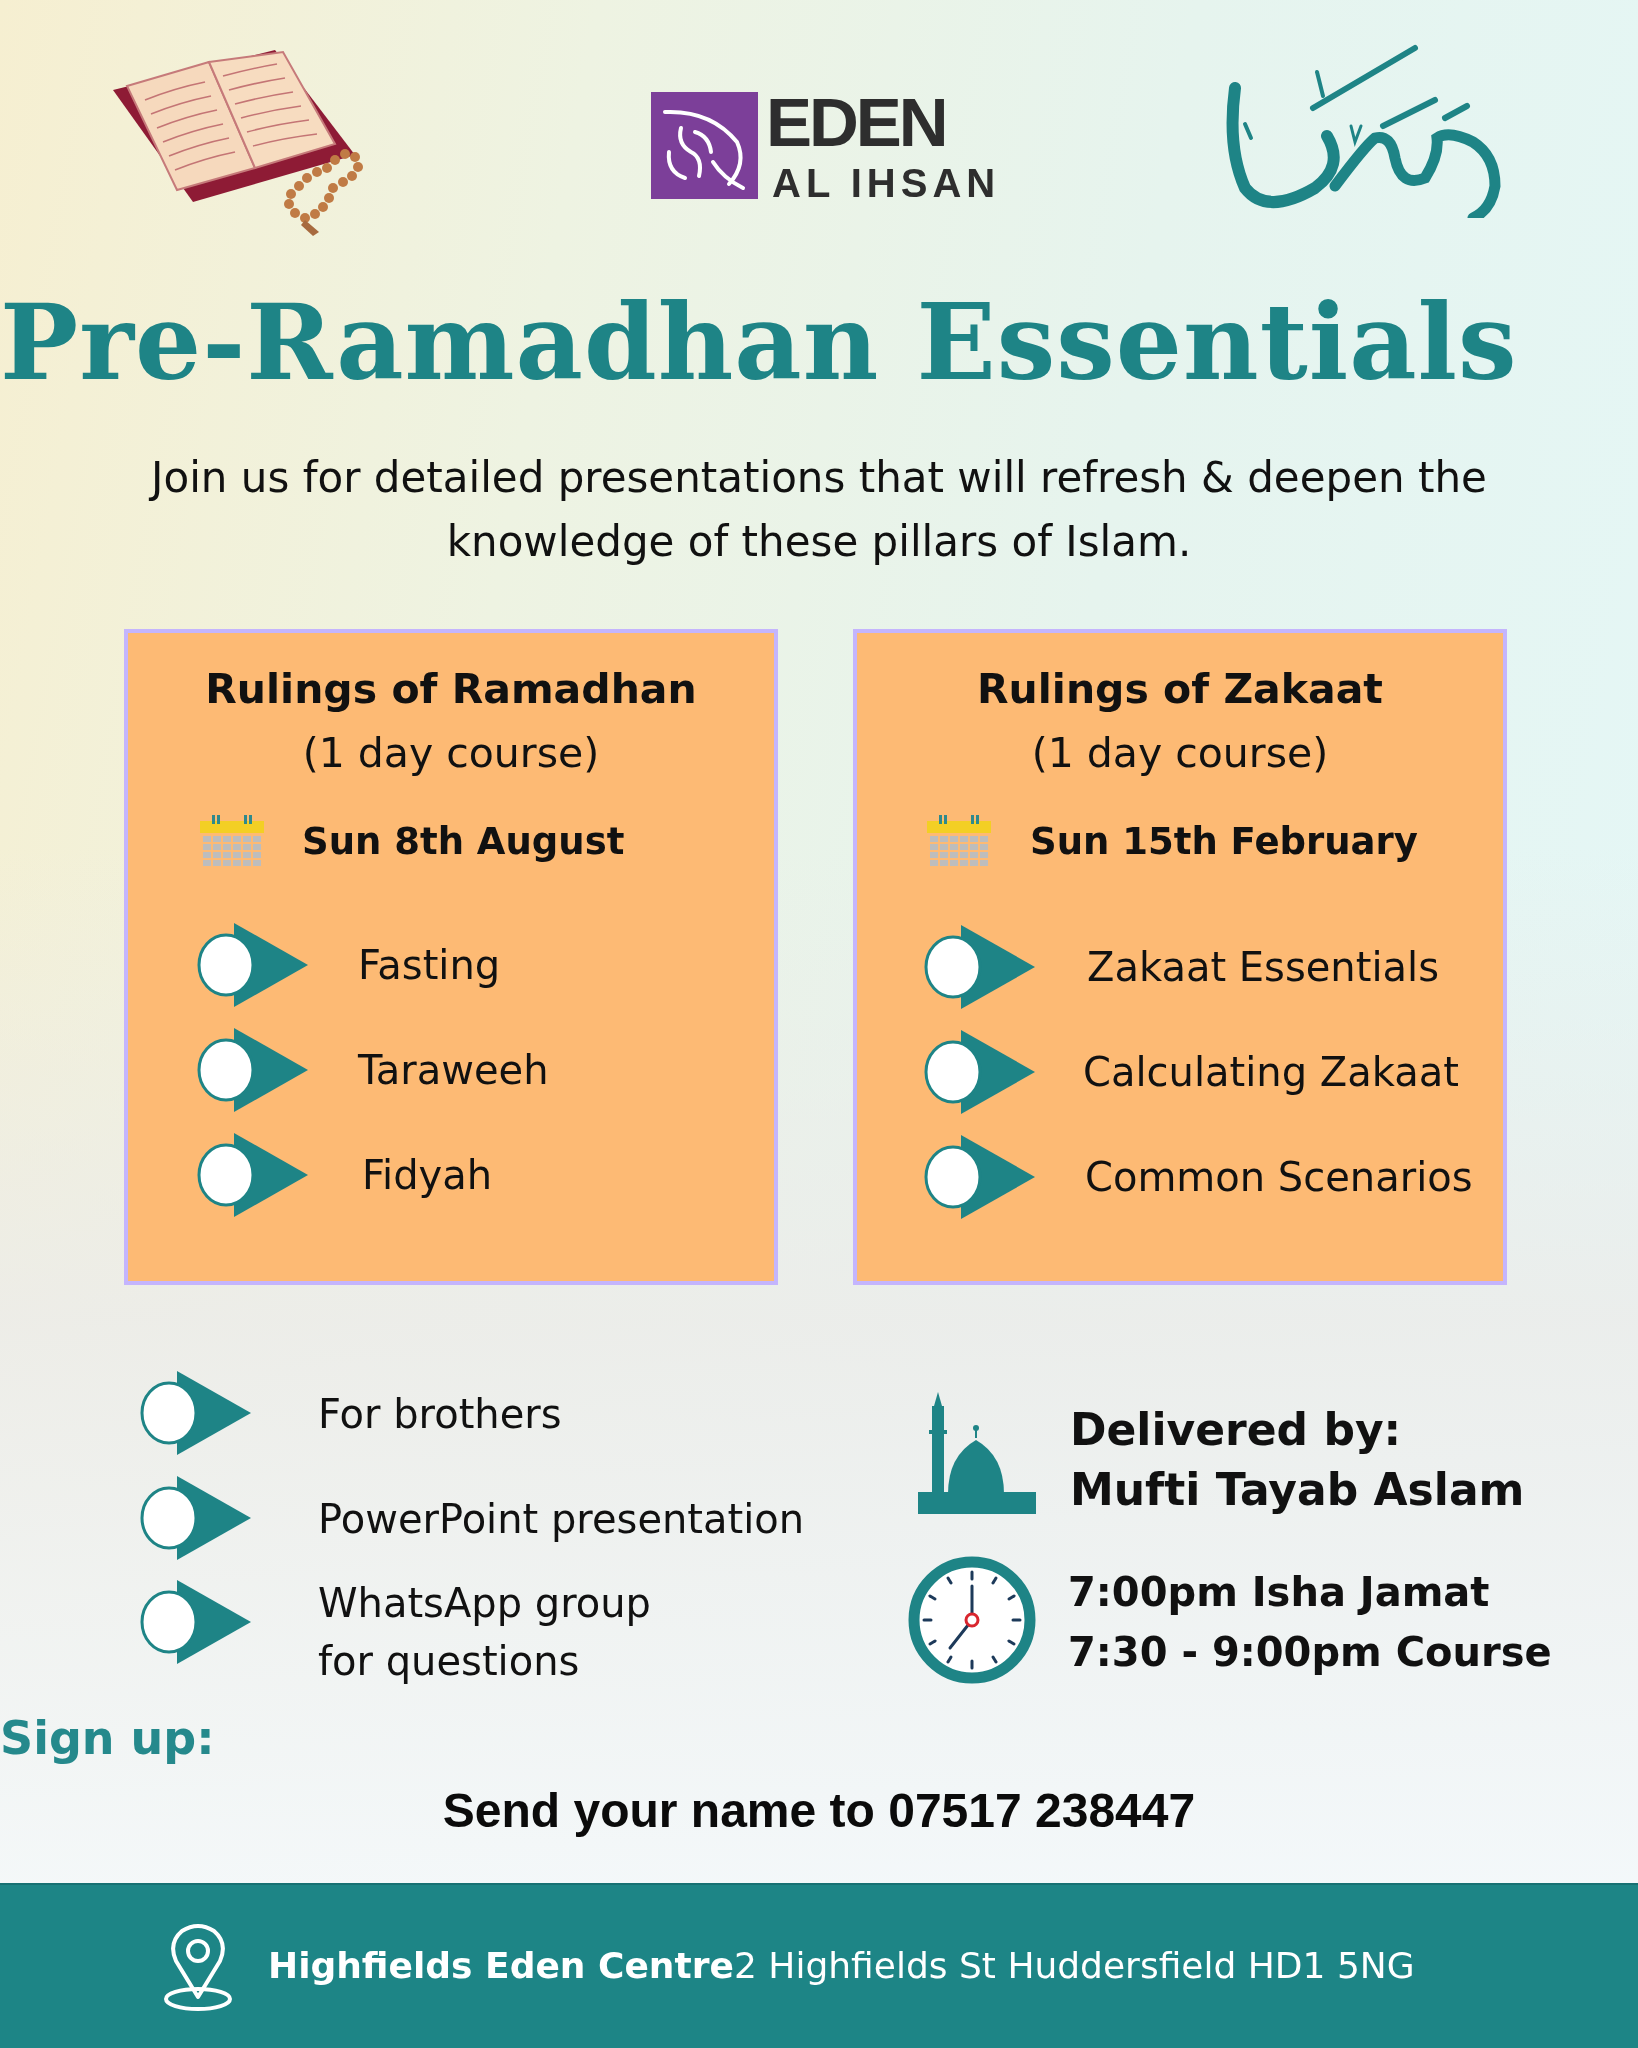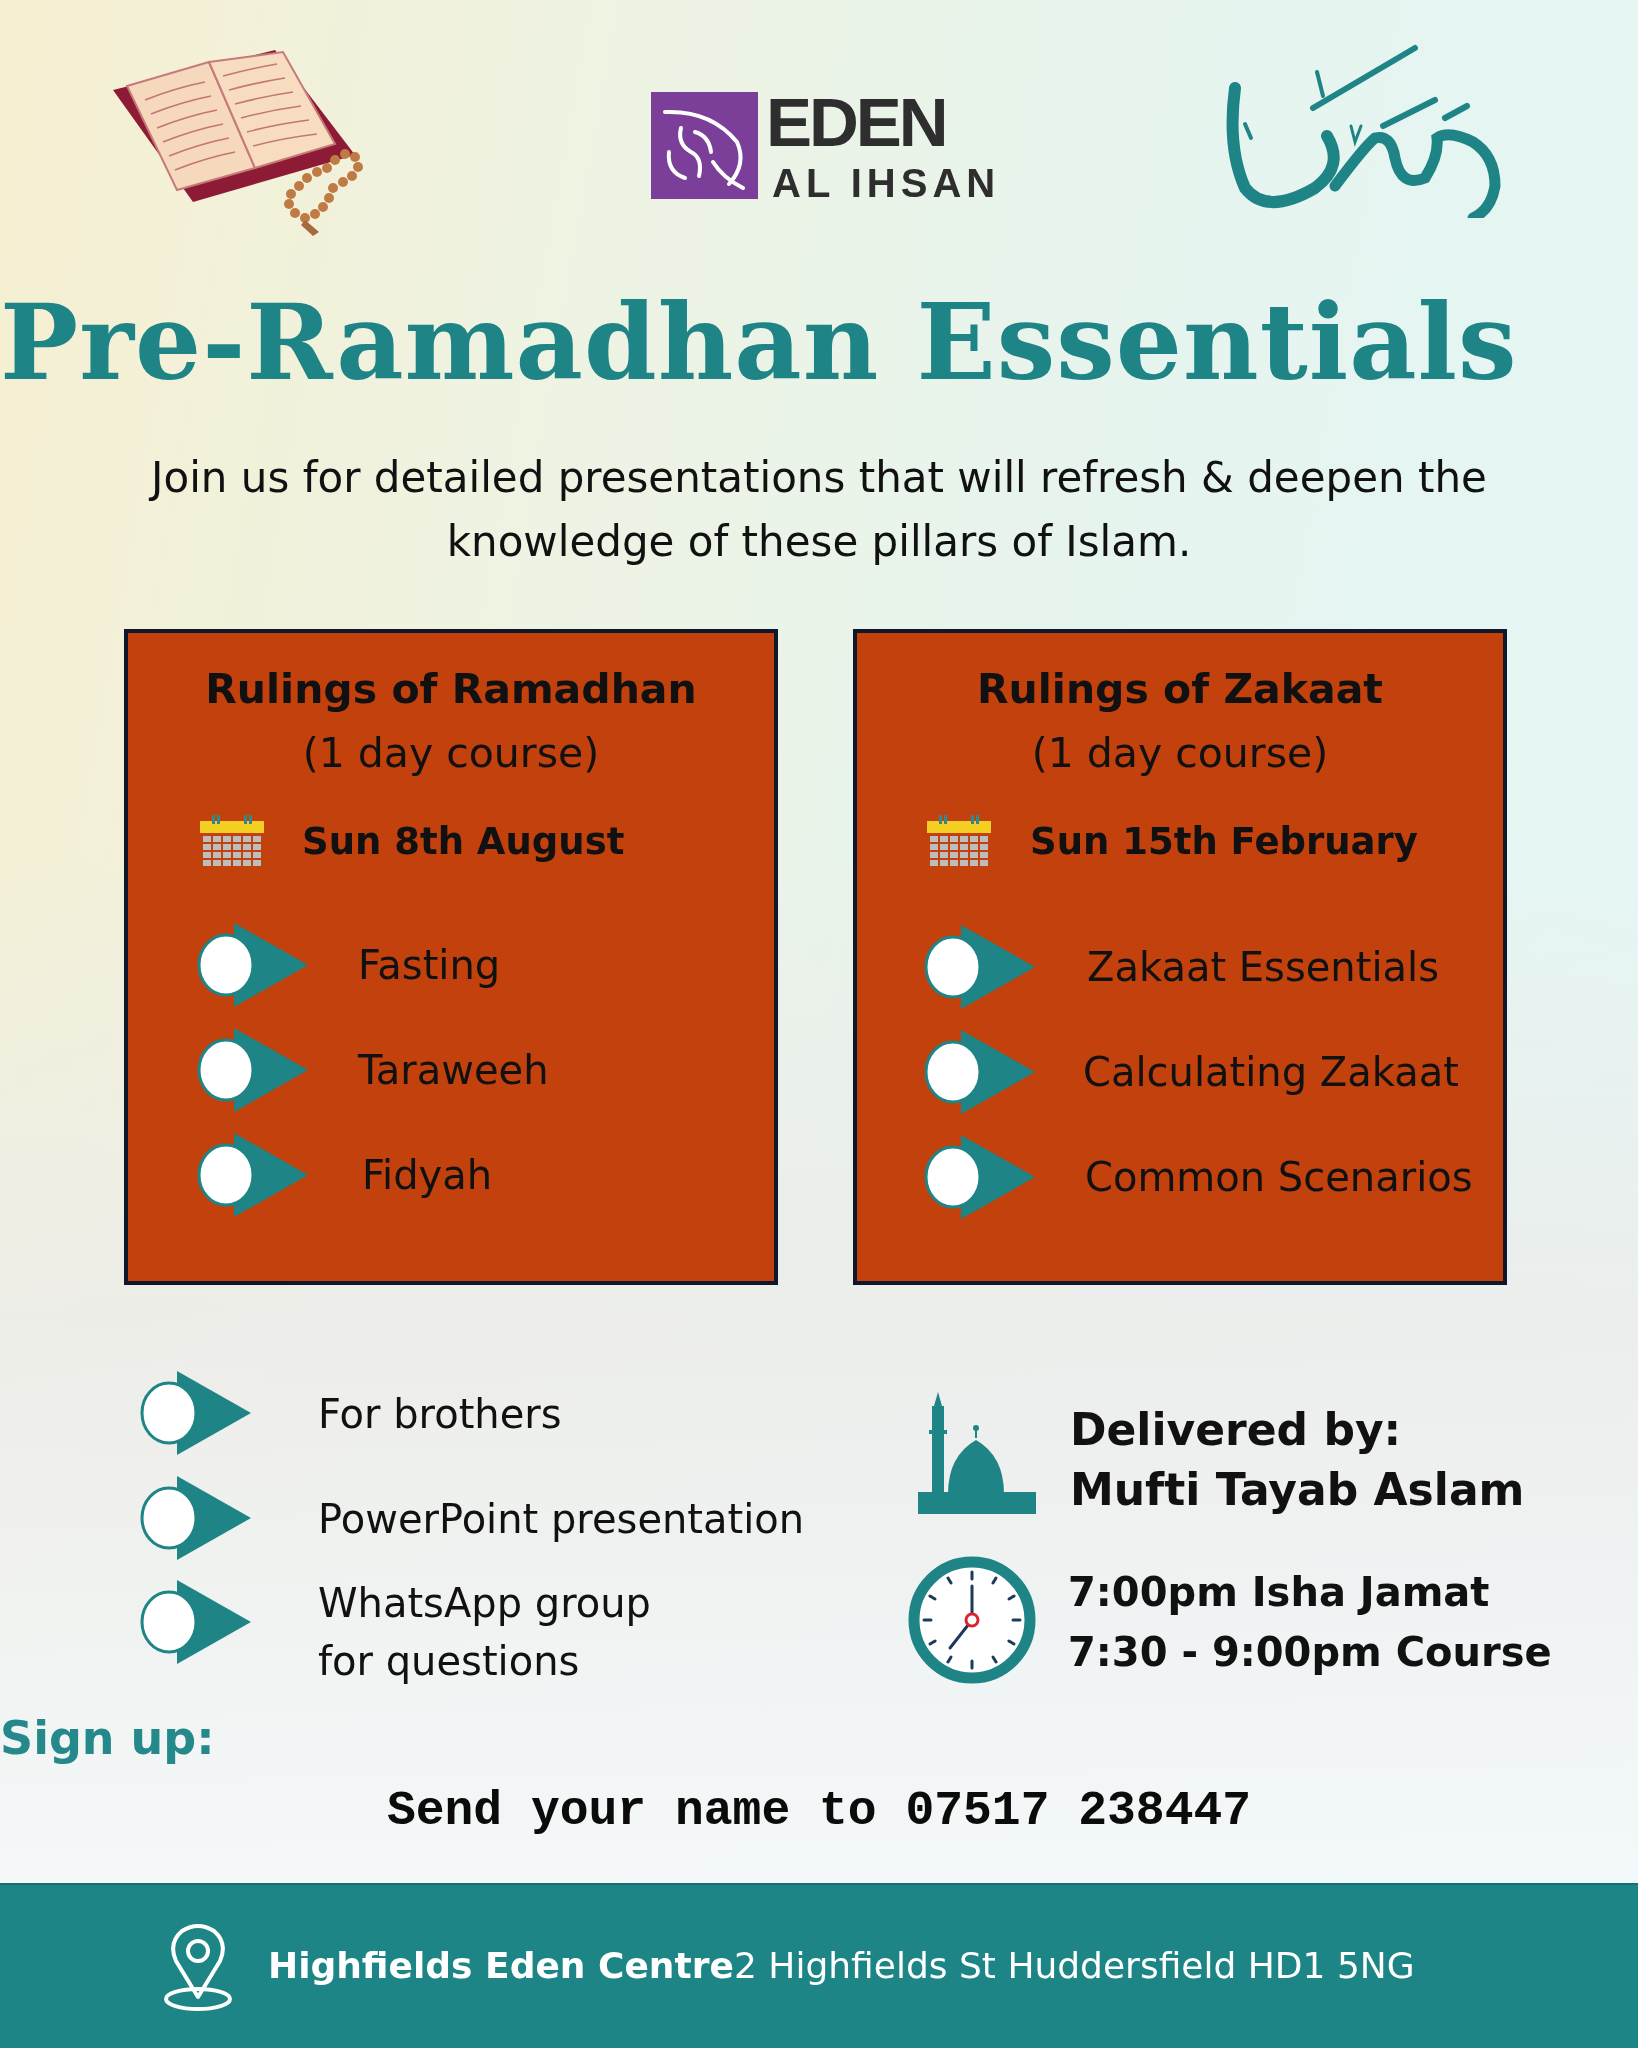--- a/index.html
+++ b/index.html
@@ -30,21 +30,21 @@
     font-size:104px; color:#1e8486; letter-spacing:1px; line-height:130px;
   }
   .subtitle {
     left:80px; top:446px; width:1478px; text-align:center;
     font-family:"DejaVu Sans", sans-serif;
     font-size:42px; color:#111; line-height:64px;
   }
 
   .card {
     position:absolute; top:629px; width:654px; height:656px;
-    background:#c2410c; border:4px solid #0f172a; box-sizing:border-box;
+    background:#fdba74; border:4px solid #c4b5fd; box-sizing:border-box;
   }
   .card.c1 { left:124px; }
   .card.c2 { left:853px; }
   .card-title {
     position:absolute; left:0; top:28px; width:100%; text-align:center;
     font-family:"DejaVu Sans", sans-serif; font-weight:bold;
     font-size:41px; color:#111; line-height:56px;
   }
   .card-sub {
     position:absolute; left:0; top:92px; width:100%; text-align:center;
@@ -87,21 +87,21 @@
     font-size:40px; color:#111; line-height:60px;
   }
 
   .signup-label {
     left:0; top:1708px; width:1638px; 
     font-family:"DejaVu Sans", sans-serif; font-weight:bold;
     font-size:46px; color:#25898c; line-height:60px;
   }
   .signup-text {
     left:0; top:1778px; width:1638px; text-align:center;
-    font-family:Liberation Mono, monospace; font-weight:bold;
+    font-family:Liberation Sans, sans-serif; font-weight:bold;
     font-size:48px; color:#0b0b0b; line-height:66px;
   }
 
   .footer {
     left:0; top:1883px; width:1638px; height:165px;
     background:#1d8586; border-top:2px solid #177173;
   }
   .pin { position:absolute; left:160px; top:36px; width:76px; height:92px; }
   .footer-venue {
     position:absolute; left:268px; top:56px;

